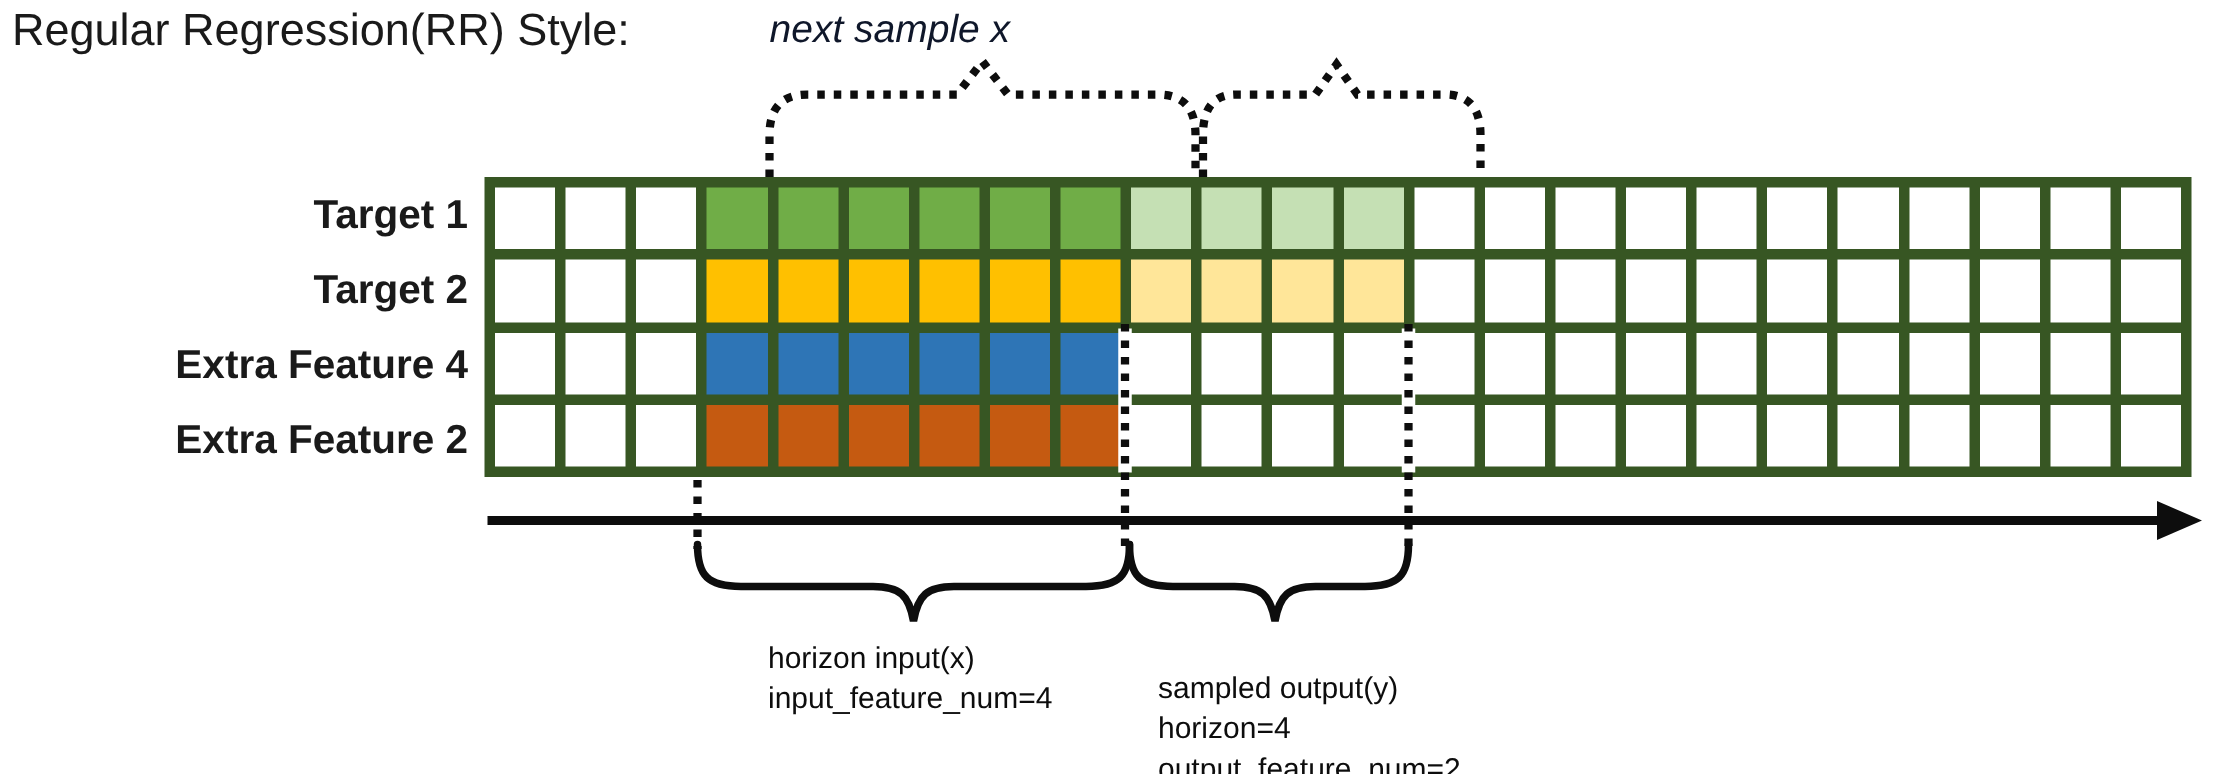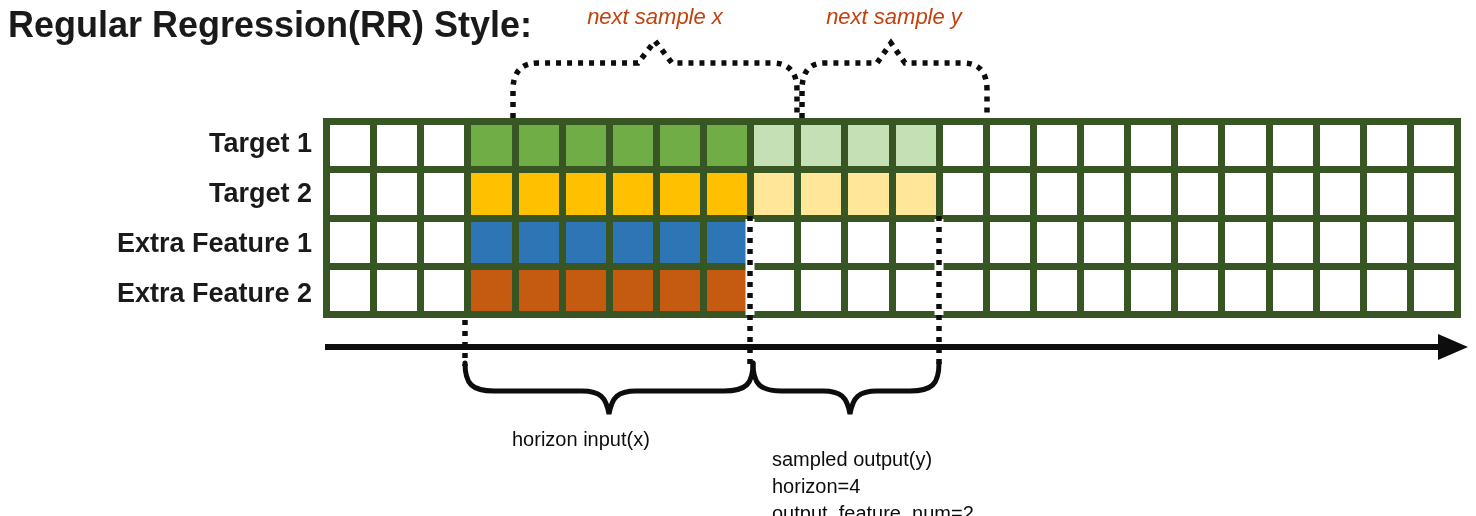--- a/index.html
+++ b/index.html
@@ -6,27 +6,27 @@
   .canvas{
     position:relative;
     width:1476px;height:516px;
     background:#ffffff;
     font-family:"Liberation Sans", sans-serif;
     color:#111;
     overflow:hidden;
   }
   .title{
     position:absolute;left:8px;top:4px;
-    font-size:36px;font-weight:700;color:#1a1a1a;
+    font-size:30px;font-weight:400;color:#1a1a1a;
     white-space:nowrap;
   }
   .top-label{
     position:absolute;top:4px;
-    font-size:22px;font-style:italic;font-weight:400;
-    text-align:center;white-space:nowrap;color:#c2410c;
+    font-size:26px;font-style:italic;font-weight:400;
+    white-space:nowrap;color:#0f172a;
   }
   .top-label.x{left:513px;width:284px;}
   .top-label.y{left:801px;width:186px;}
   .row-label{
     position:absolute;left:0;width:312px;height:50px;
     text-align:right;line-height:50px;
     font-size:27px;font-weight:700;color:#1a1a1a;
     white-space:nowrap;
   }
   .time-label{
@@ -53,26 +53,25 @@
   .anno.right{left:772px;margin-top:20px;}
 </style>
 </head>
 <body>
 
 <div class="canvas">
 
   <div class="title">Regular Regression(RR) Style:</div>
 
   <div class="top-label x">next sample x</div>
-  <div class="top-label y">next sample y</div>
 
   <div id="row-labels">
       <div class="row-label" style="top: 118px;">Target 1</div>
       <div class="row-label" style="top: 168px;">Target 2</div>
-      <div class="row-label" style="top: 218px;">Extra Feature 1</div>
+      <div class="row-label" style="top: 218px;">Extra Feature 4</div>
       <div class="row-label" style="top: 268px;">Extra Feature 2</div>
     </div>
 
   <div class="grid" id="grid" style="background: rgb(55, 86, 35);">
       <div class="cell" style="background: rgb(255, 255, 255);"></div>
       <div class="cell" style="background: rgb(255, 255, 255);"></div>
       <div class="cell" style="background: rgb(255, 255, 255);"></div>
       <div class="cell" style="background: rgb(112, 173, 71);"></div>
       <div class="cell" style="background: rgb(112, 173, 71);"></div>
       <div class="cell" style="background: rgb(112, 173, 71);"></div>
@@ -185,20 +184,21 @@
     <line x1="325" y1="347" x2="1444" y2="347" stroke="#0d0d0d" stroke-width="6"></line>
     <polygon points="1468,347 1438,334 1438,360" fill="#0d0d0d"></polygon>
 
     <path d="M 465 363 C 465 384 472 391 494 391 L 582 391 C 600 391 606 397 609 414 C 612 397 618 391 636 391 L 724 391 C 746 391 753 384 753 363" fill="none" stroke="#0d0d0d" stroke-width="5" stroke-linecap="round"></path>
 
     <path d="M 753 363 C 753 384 760 391 782 391 L 823 391 C 841 391 847 397 850 414 C 853 397 859 391 877 391 L 910 391 C 932 391 939 384 939 363" fill="none" stroke="#0d0d0d" stroke-width="5" stroke-linecap="round"></path>
   </svg>
 
   <div class="anno left">
     <div>horizon input(x)</div>
+    <div>input_feature_num=4</div>
   </div>
   <div class="anno right">
     <div>sampled output(y)</div>
     <div>horizon=4</div>
     <div>output_feature_num=2</div>
   </div>
 
 </div>
 
 </body></html>

